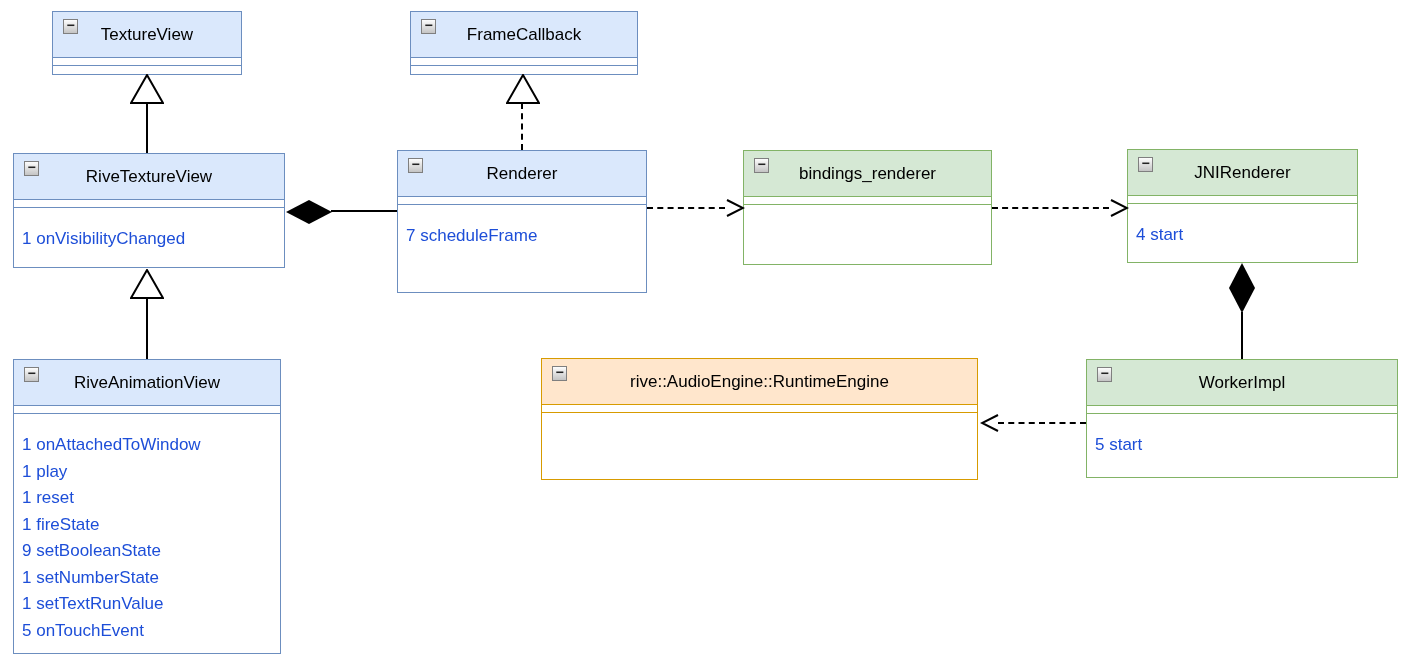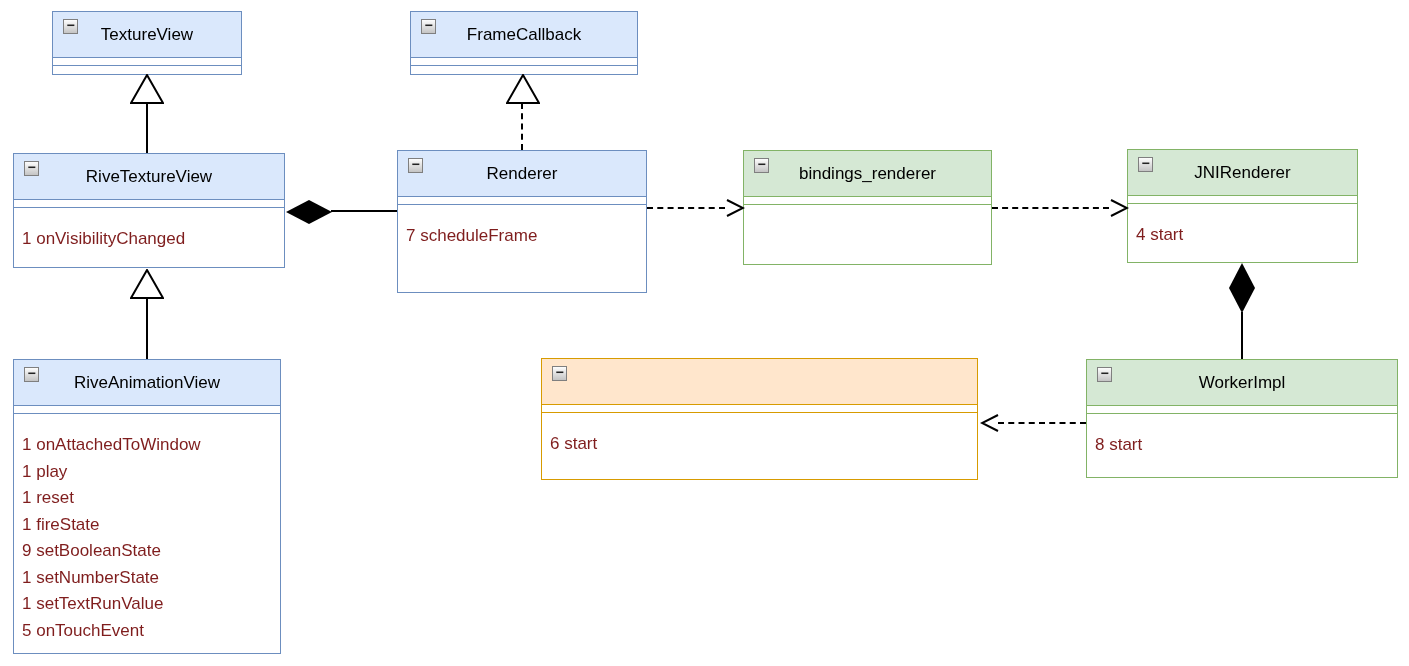--- a/index.html
+++ b/index.html
@@ -60,21 +60,21 @@
     height:7px;
     background:#ffffff;
     border-bottom:1px solid var(--stroke);
   }
   .uml-strip.grow { flex:1; border-bottom:none; }
   .uml-methods {
     flex:1;
     padding:18px 8px 0 8px;
     font-size:17px;
     line-height:26.5px;
-    color:#7f1d1d;
+    color:#1d4ed8;
     overflow:hidden;
   }
   .method-line { white-space:nowrap; }
 
   
   #box-textureview       { left:52px;   top:11px;  width:190px; height:64px; }
   #box-framecallback     { left:410px;  top:11px;  width:228px; height:64px; }
   #box-rivetextureview   { left:13px;   top:153px; width:272px; height:115px; }
   #box-renderer          { left:397px;  top:150px; width:250px; height:143px; }
   #box-bindings          { left:743px;  top:150px; width:249px; height:115px; }
@@ -169,35 +169,33 @@
         <div class="method-line">9 setBooleanState</div>
         <div class="method-line">1 setNumberState</div>
         <div class="method-line">1 setTextRunValue</div>
         <div class="method-line">5 onTouchEvent</div>
       </div>
   </div>
 
   <div class="uml-box theme-orange" id="box-runtimeengine">
     <div class="uml-header">
       <span class="collapse-icon">−</span>
-    </div>
-    <div class="uml-strip"></div>
-    <div class="uml-methods">
-        <div class="method-line">6 start</div>
-      </div>
+      <span class="uml-title">rive::AudioEngine::RuntimeEngine</span>
+    </div>
+    <div class="uml-strip"></div>
   </div>
 
   <div class="uml-box theme-green" id="box-workerimpl">
     <div class="uml-header">
       <span class="collapse-icon">−</span>
       <span class="uml-title">WorkerImpl</span>
     </div>
     <div class="uml-strip"></div>
     <div class="uml-methods">
-        <div class="method-line">8 start</div>
+        <div class="method-line">5 start</div>
       </div>
   </div>
 
   <div class="edge-part shape" style="left:130px; top:74px;">
     <svg width="34" height="30">
         <polygon points="17,1 33,29 1,29" fill="#ffffff" stroke="#000000" stroke-width="2"></polygon>
       </svg>
   </div>
   <div class="edge-part solid-v" style="left:146px; top:103px; height:50px;"></div>
 

